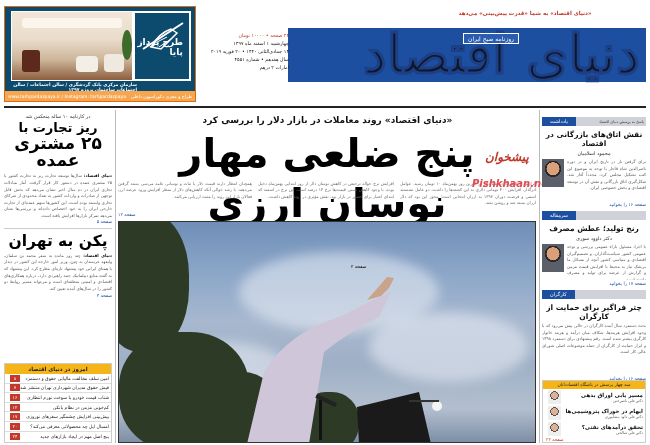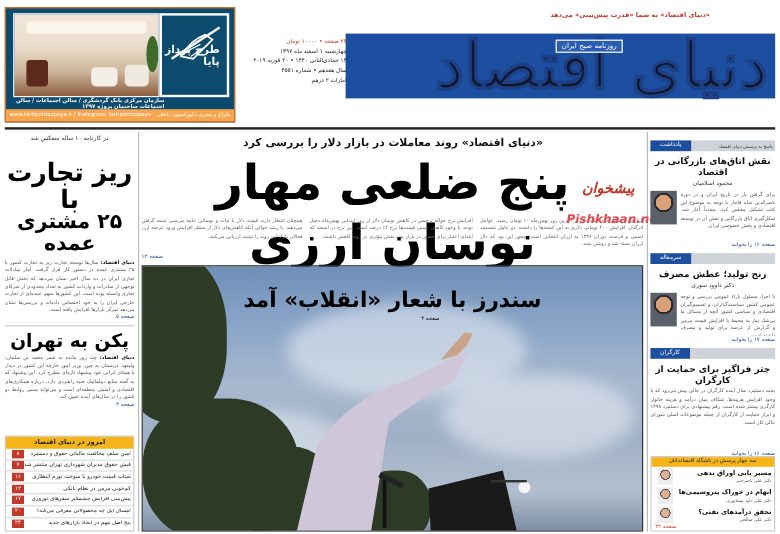--- a/index.html
+++ b/index.html
@@ -120,21 +120,21 @@
   <div>امارات ۲ درهم</div>
 </div>
 
 <div class="abs hr" style="left:4px; top:106px; width:642px;"></div>
 <div class="abs vr" style="left:115px; top:110px; height:333px;"></div>
 <div class="abs vr" style="left:539px; top:110px; height:333px;"></div>
 
 <div id="left-col" class="abs rtl">
   <div>
     <div class="kicker-sm">در کارنامه ۱۰ ساله منعکس شد</div>
-    <div class="hl-big" style="font-size:21px; margin-top:14px;">ریز تجارت با</div>
+    <div class="hl-big" style="font-size:13px; margin-top:2px;">ریز تجارت با</div>
     <div class="hl-big" style="font-size:17px;">۲۵ مشتری عمده</div>
     <div class="body-txt" style="margin-top:3px;"><b>دنیای اقتصاد:</b> <span>سال‌ها توسعه تجارت ریز به تجارت کشور با ۲۵ مشتری عمده در دستور کار قرار گرفت. آمار مبادلات تجاری ایران در ده سال اخیر نشان می‌دهد که بخش قابل توجهی از صادرات و واردات کشور به تعداد محدودی از شرکای تجاری وابسته بوده است. این کشورها سهم عمده‌ای از تجارت خارجی ایران را به خود اختصاص داده‌اند و بررسی‌ها نشان می‌دهد تمرکز بازارها افزایش یافته است.</span></div>
     <div class="page-ref">صفحه ۵</div>
   </div>
   <div style="height:1px; background:#ccc; margin:4px 0;"></div>
   <div>
     <div class="hl-big" style="font-size:15.5px;">پکن به تهران</div>
     <div class="body-txt" style="margin-top:3px; height:40px; overflow:hidden;"><b>دنیای اقتصاد:</b> <span>چند روز مانده به سفر محمد بن سلمان، ولیعهد عربستان به چین، وزیر امور خارجه این کشور در دیدار با همتای ایرانی خود پیشنهاد تازه‌ای مطرح کرد. این پیشنهاد که به گفته منابع دیپلماتیک جنبه راهبردی دارد، درباره همکاری‌های اقتصادی و امنیتی منطقه‌ای است و می‌تواند مسیر روابط دو کشور را در سال‌های آینده تعیین کند.</span></div>
     <div class="page-ref">صفحه ۳</div>
   </div>
@@ -192,21 +192,20 @@
   <div class="tree" style="left:180px; top:170px; width:60px; height:60px;"></div>
   <svg class="abs" style="left:0; top:0;" width="418" height="222">
     <path d="M128 222 L145 150 Q170 110 220 95 L250 80 L272 70 L260 95 Q230 110 205 130 L190 222 Z" fill="#cfc6da"></path>
     <path d="M248 78 L262 62 L268 55 L275 56 L270 66 L262 74 Z" fill="#c9a48a"></path>
     <rect x="200" y="178" width="3" height="40" fill="#111"></rect>
     <rect x="198" y="172" width="22" height="4" fill="#222" transform="rotate(25 198 172)"></rect>
     <path d="M238 185 L300 170 L312 222 L240 222 Z" fill="#1a1a1a"></path>
     <circle cx="318" cy="184" r="5" fill="#f5f5f5"></circle>
     <rect x="290" y="178" width="30" height="2" fill="#333"></rect>
   </svg>
-  <div id="photo-headline" class="rtl">سندرز با شعار «انقلاب» آمد</div>
   <div id="photo-ref" class="rtl">صفحه ۲</div>
 </div>
 
 <div id="right-col" class="abs rtl">
   <div>
     <div class="tagbar">
       <span class="tag">یادداشت</span>
       <span class="fill">پاسخ به پرسش دنیای اقتصاد</span>
     </div>
     <div class="r-title">نقش اتاق‌های بازرگانی در اقتصاد</div>

